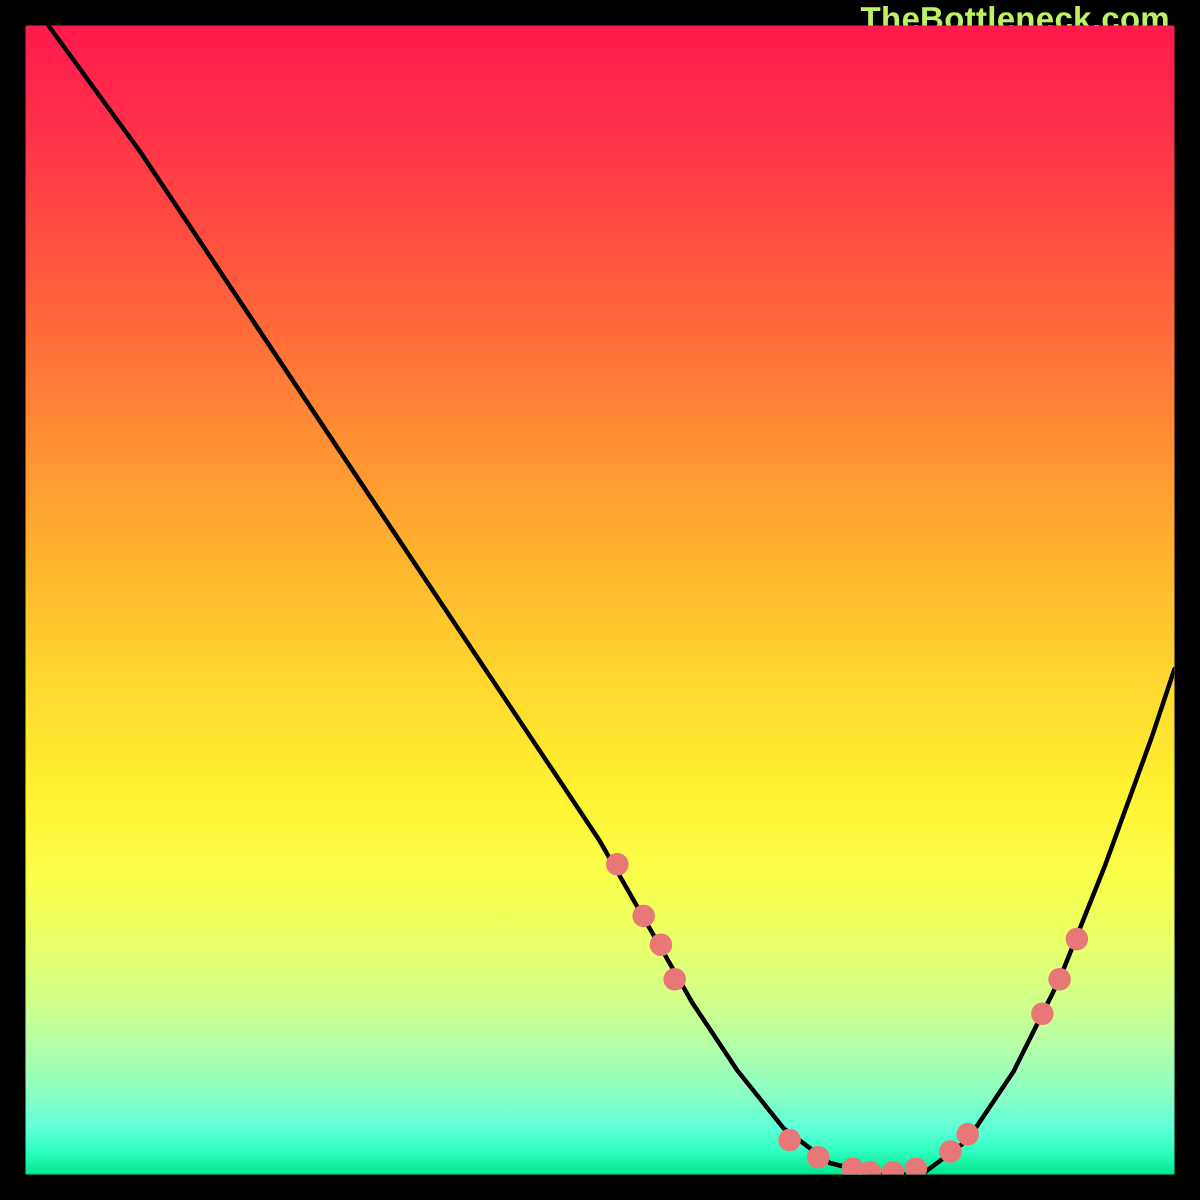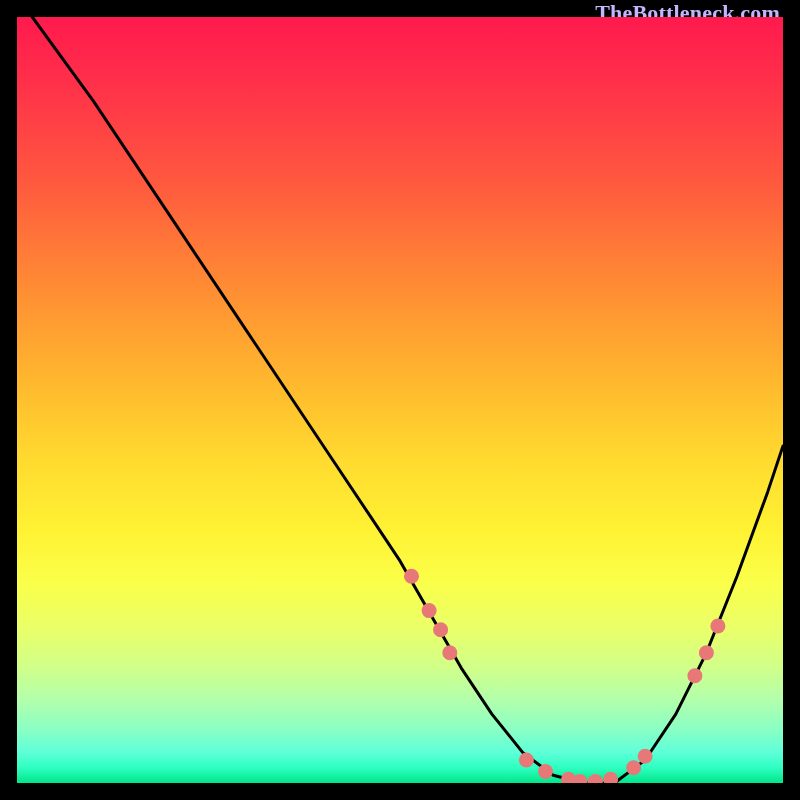--- a/index.html
+++ b/index.html
@@ -31,24 +31,24 @@
       #8affc4 93%,
       #5effd9 96%,
       #2effc0 98%,
       #00e68a 100%
     );
   }
   .watermark {
     position: absolute;
     top: 0px;
     right: 20px;
-    font-family: Liberation Serif, serif;
+    font-family: Liberation Sans, sans-serif;
     font-size: 22px;
     font-weight: bold;
-    color: #c4b5fd;
+    color: #bef264;
     letter-spacing: 0.2px;
   }
   svg.curve {
     position: absolute;
     left: 0; top: 0;
     width: 766px; height: 766px;
   }
 </style>
 </head>
 <body>

